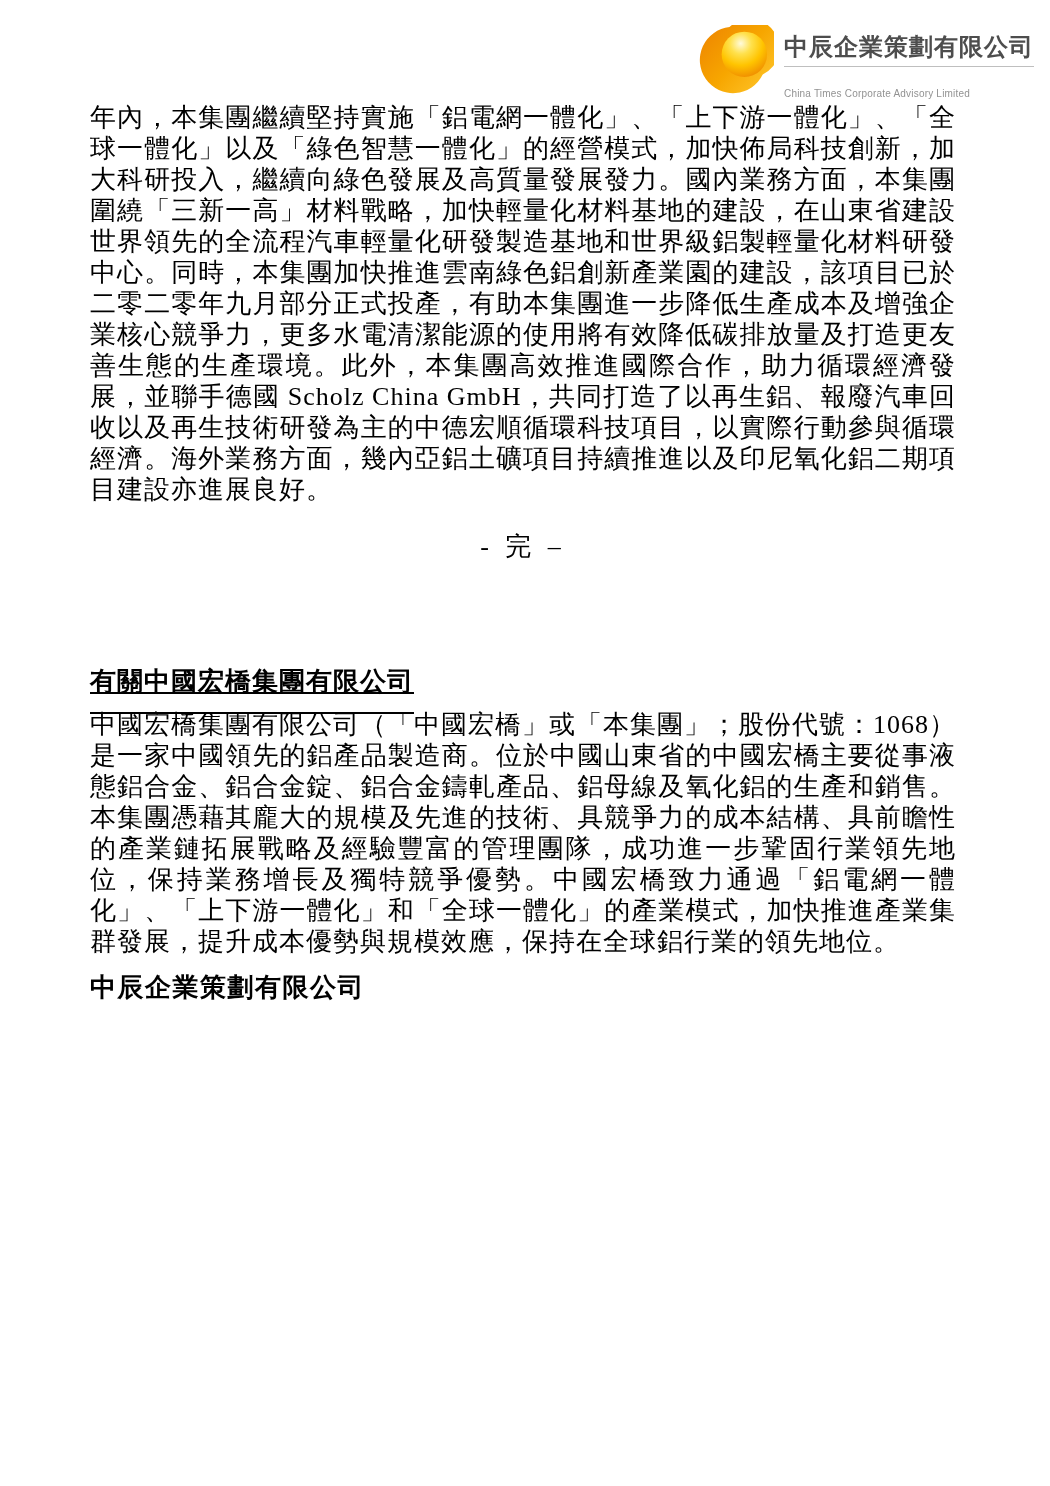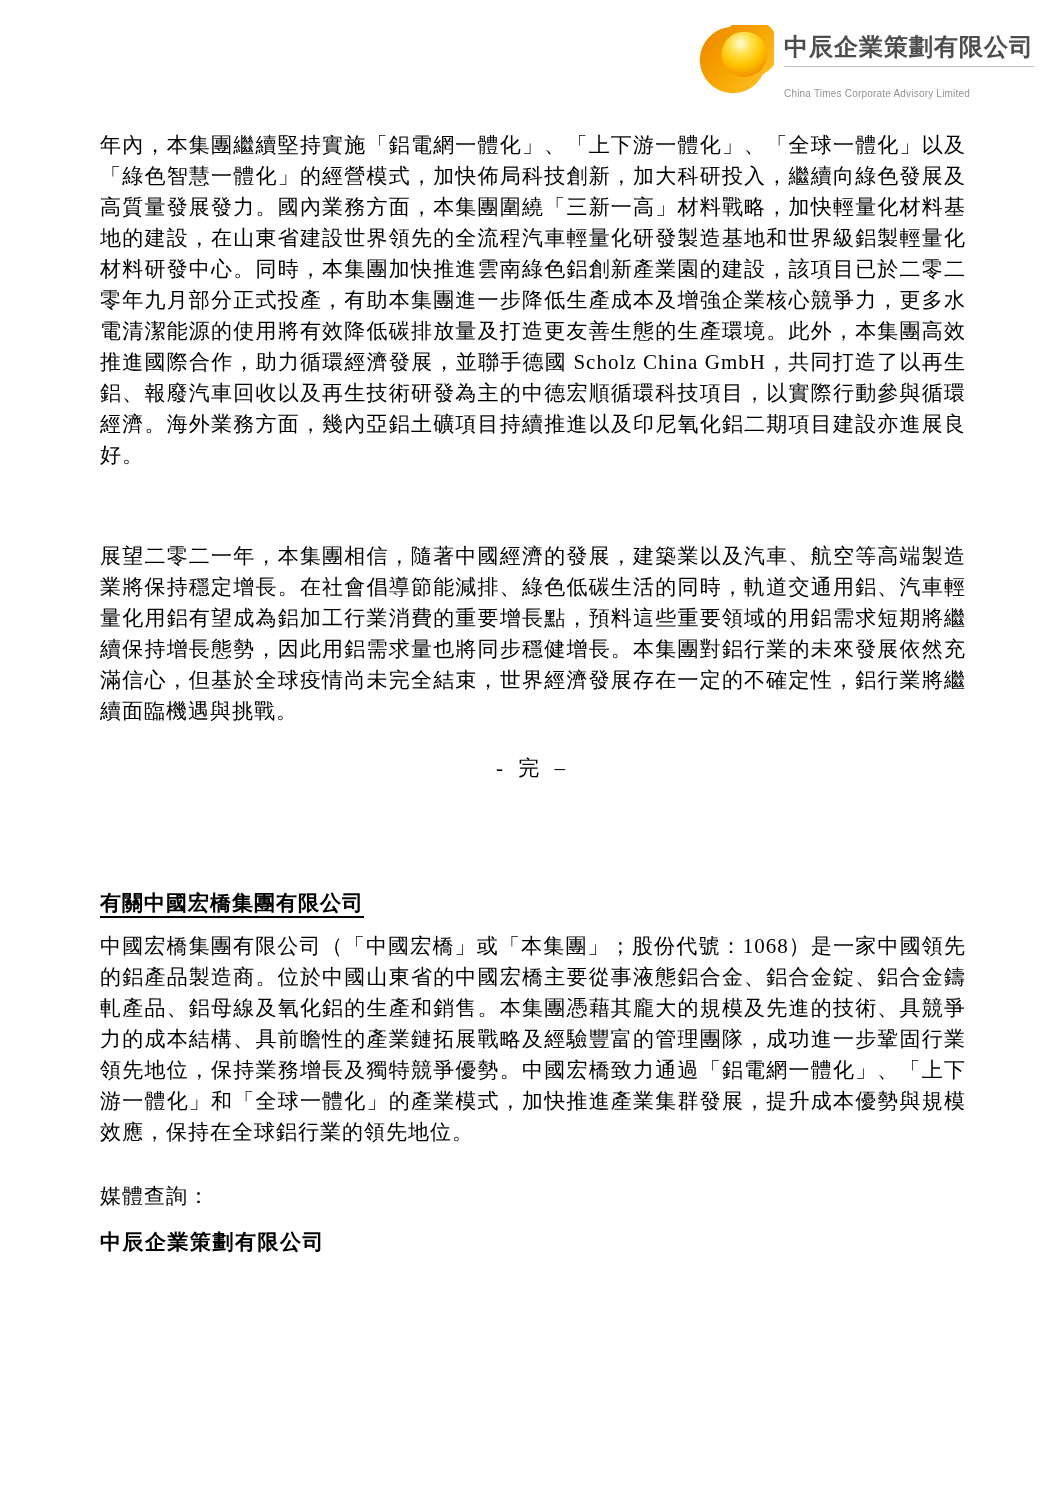--- a/index.html
+++ b/index.html
@@ -41,46 +41,46 @@
     color: #929292;
     letter-spacing: 0.2px;
     white-space: nowrap;
     line-height: 14px;
     margin-top: 20px;
   }
 
   
   .content {
     position: absolute;
-    left: 100px;
+    left: 90px;
     top: 102px;
     width: 866px;
-    font-size: 21px;
+    font-size: 26px;
     line-height: 31px;
-    margin-top: 28px;
   }
   .para {
     margin: 0;
     text-align: justify;
     letter-spacing: 1px;
   }
   .para-outlook { margin-top: 70px; }
   .end-marker {
     margin-top: 26px;
     text-align: center;
     letter-spacing: 5px;
   }
   .about-heading {
     margin-top: 104px;
     font-weight: bold;
   }
   .about-heading .underlined {
     border-bottom: 2px solid #000;
-    padding-bottom: 1px;
+    padding-bottom: 16px;
     letter-spacing: 1px;
+    text-decoration: underline;
   }
   .about-para { margin-top: 12px; }
   .media-label { margin-top: 33px; letter-spacing: 1px; }
   .agency-name { margin-top: 15px; font-weight: bold; letter-spacing: 1.5px; }
   .contact-block { margin-top: 10px; line-height: 32px; letter-spacing: 0.5px; }
 
   .page-number {
     position: absolute;
     left: 910px;
     top: 1392px;
@@ -118,31 +118,29 @@
       <div class="logo-zh">中辰企業策劃有限公司</div>
       <div class="logo-divider"></div>
       <div class="logo-en">China Times Corporate Advisory Limited</div>
     </div>
   </div>
 
   <div class="content">
 
     <p class="para para-review">年內，本集團繼續堅持實施「鋁電網一體化」、「上下游一體化」、「全球一體化」以及「綠色智慧一體化」的經營模式，加快佈局科技創新，加大科研投入，繼續向綠色發展及高質量發展發力。國內業務方面，本集團圍繞「三新一高」材料戰略，加快輕量化材料基地的建設，在山東省建設世界領先的全流程汽車輕量化研發製造基地和世界級鋁製輕量化材料研發中心。同時，本集團加快推進雲南綠色鋁創新產業園的建設，該項目已於二零二零年九月部分正式投產，有助本集團進一步降低生產成本及增強企業核心競爭力，更多水電清潔能源的使用將有效降低碳排放量及打造更友善生態的生產環境。此外，本集團高效推進國際合作，助力循環經濟發展，並聯手德國 Scholz China GmbH，共同打造了以再生鋁、報廢汽車回收以及再生技術研發為主的中德宏順循環科技項目，以實際行動參與循環經濟。海外業務方面，幾內亞鋁土礦項目持續推進以及印尼氧化鋁二期項目建設亦進展良好。</p>
 
-    <p class="para para-outlook">展望二零二一年，本集團相信，隨著中國經濟的發展，建築業以及汽車、航空等高端製造業將保持穩定增長。在社會倡導節能減排、綠色低碳生活的同時，軌道交通用鋁、汽車輕量化用鋁有望成為鋁加工行業消費的重要增長點，預料這些重要領域的用鋁需求短期將繼續保持增長態勢，因此用鋁需求量也將同步穩健增長。本集團對鋁行業的未來發展依然充滿信心，但基於全球疫情尚未完全結束，世界經濟發展存在一定的不確定性，鋁行業將繼續面臨機遇與挑戰。</p>
 
     <div class="end-marker">- 完 –</div>
 
     <div class="about-heading">
       <span class="underlined">有關中國宏橋集團有限公司</span>
     </div>
 
     <p class="para about-para">中國宏橋集團有限公司（「中國宏橋」或「本集團」；股份代號：1068）是一家中國領先的鋁產品製造商。位於中國山東省的中國宏橋主要從事液態鋁合金、鋁合金錠、鋁合金鑄軋產品、鋁母線及氧化鋁的生產和銷售。本集團憑藉其龐大的規模及先進的技術、具競爭力的成本結構、具前瞻性的產業鏈拓展戰略及經驗豐富的管理團隊，成功進一步鞏固行業領先地位，保持業務增長及獨特競爭優勢。中國宏橋致力通過「鋁電網一體化」、「上下游一體化」和「全球一體化」的產業模式，加快推進產業集群發展，提升成本優勢與規模效應，保持在全球鋁行業的領先地位。</p>
 
-    <div class="media-label">媒體查詢：</div>
 
     <div class="agency-name">中辰企業策劃有限公司</div>
 
 
   </div>
 
   <div class="page-number">3</div>
 
 </div>
 

